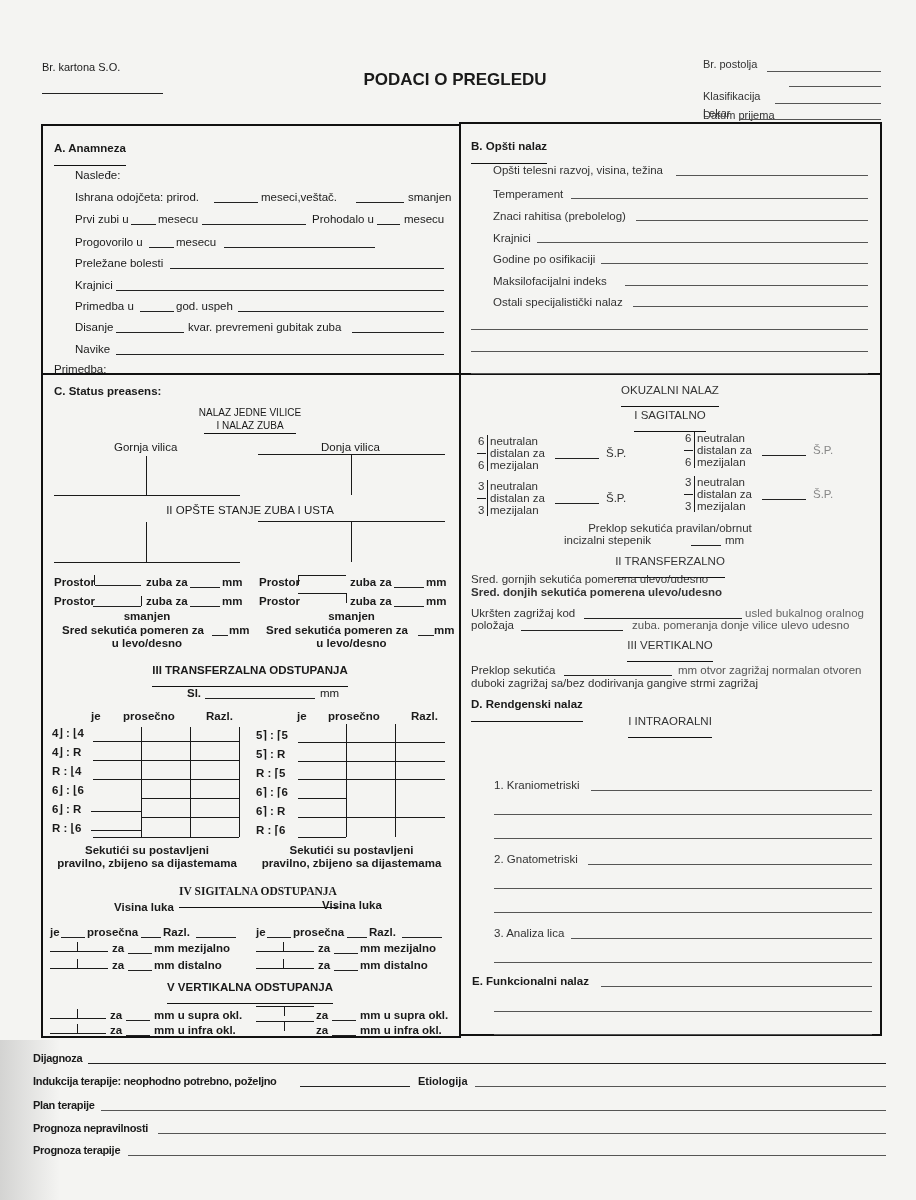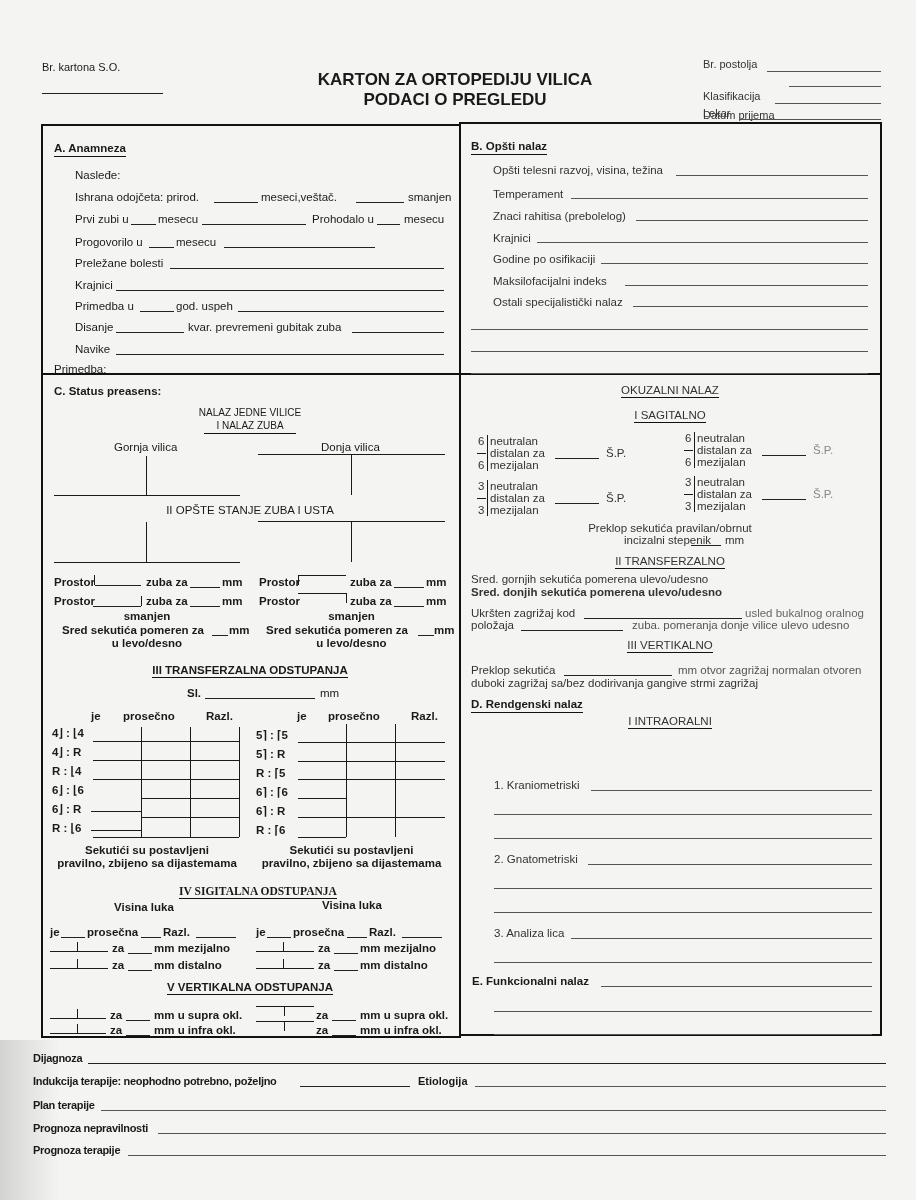--- a/index.html
+++ b/index.html
@@ -5,37 +5,36 @@
   * { box-sizing: border-box; margin: 0; padding: 0; }
   html, body { width: 916px; height: 1200px; background: #f4f4f2; overflow: hidden; }
   body { position: relative; font-family: "Liberation Sans", sans-serif; color: #1a1a1a; }
   .abs { position: absolute; }
   .t { position: absolute; white-space: nowrap; font-size: 11.5px; line-height: 14px; }
   .b { font-weight: bold; }
   .lt { font-weight: normal; color: #333; }
   .ln { position: absolute; height: 0; border-top: 1.3px solid #1a1a1a; }
   .vl { position: absolute; width: 0; border-left: 1.3px solid #1a1a1a; }
   .box { position: absolute; border: 2px solid #111; }
-  .u { border-bottom: 1.5px solid #111; padding-bottom: 1px; }
+  .u { border-bottom: 1.5px solid #111; padding-bottom: 10px; }
   .ctr { text-align: center; }
   .title { font-size: 17px; font-weight: bold; line-height: 20px; text-align: center; }
   input.blank { position: absolute; background: transparent; border: none; border-bottom: 1.2px solid #222; height: 12px; font-size: 11px; font-family: "Liberation Sans", sans-serif; outline: none; }
   input.blank.light { border-bottom: 1px solid #555; }
   .small { font-size: 11px; }
   .shade { position: absolute; left: 0; top: 1040px; width: 60px; height: 160px; background: linear-gradient(to right, rgba(150,150,150,0.35), rgba(240,240,240,0)); }
 </style>
 </head>
 <body>
 
 <div class="t small" style="left:42px;top:60px;">Br. kartona S.O.</div>
 <input class="blank" style="left: 42px; top: 82px; width: 121px;">
 <input class="blank" style="left: 42px; top: 113px; width: 121px;">
 
 <div class="title abs" style="left:290px;top:70px;width:330px;">
-  <div>KARTON ZA ORTOPEDIJU VILICA</div>
   <div>PODACI O PREGLEDU</div>
 </div>
 
 <div class="t lt small" style="left:703px;top:57px;">Br. postolja</div>
 <input class="blank light" style="left: 767px; top: 60px; width: 114px;">
 <div class="t lt small" style="left:703px;top:72px;margin-top:36px;">Datum prijema</div>
 <input class="blank light" style="left: 789px; top: 75px; width: 92px;">
 <div class="t lt small" style="left:703px;top:89px;">Klasifikacija</div>
 <input class="blank light" style="left: 775px; top: 92px; width: 106px;">
 <div class="t lt small" style="left:703px;top:106px;">Lekar</div>
@@ -212,21 +211,21 @@
 
 <div class="abs ctr" style="left:520px;top:380px;width:300px;">
   <span class="t u lt" style="position:static;">OKUZALNI NALAZ</span>
 </div>
 <div class="abs ctr" style="left:520px;top:405px;width:300px;">
   <span class="t u lt" style="position:static;">I SAGITALNO</span>
 </div>
 <div id="sagitalno-blocks"></div>
 
 <div class="t lt ctr" style="left:560px;top:521px;width:220px;">Preklop sekutića pravilan/obrnut</div>
-<div class="t lt" style="left:624px;top:533px;">incizalni stepenik</div>
+<div class="t lt" style="left:564px;top:533px;">incizalni stepenik</div>
 <input class="blank" style="left: 691px; top: 534px; width: 30px;">
 <div class="t lt" style="left:725px;top:533px;">mm</div>
 
 <div class="abs ctr" style="left:520px;top:551px;width:300px;">
   <span class="t u lt" style="position:static;">II TRANSFERZALNO</span>
 </div>
 <div class="t lt" style="left:471px;top:572px;">Sred. gornjih sekutića pomerena ulevo/udesno</div>
 <div class="t lt" style="left:471px;top:585px;font-weight:bold;">Sred. donjih sekutića pomerena ulevo/udesno</div>
 
 <div class="t lt" style="left:471px;top:606px;">Ukršten zagrižaj kod</div>

